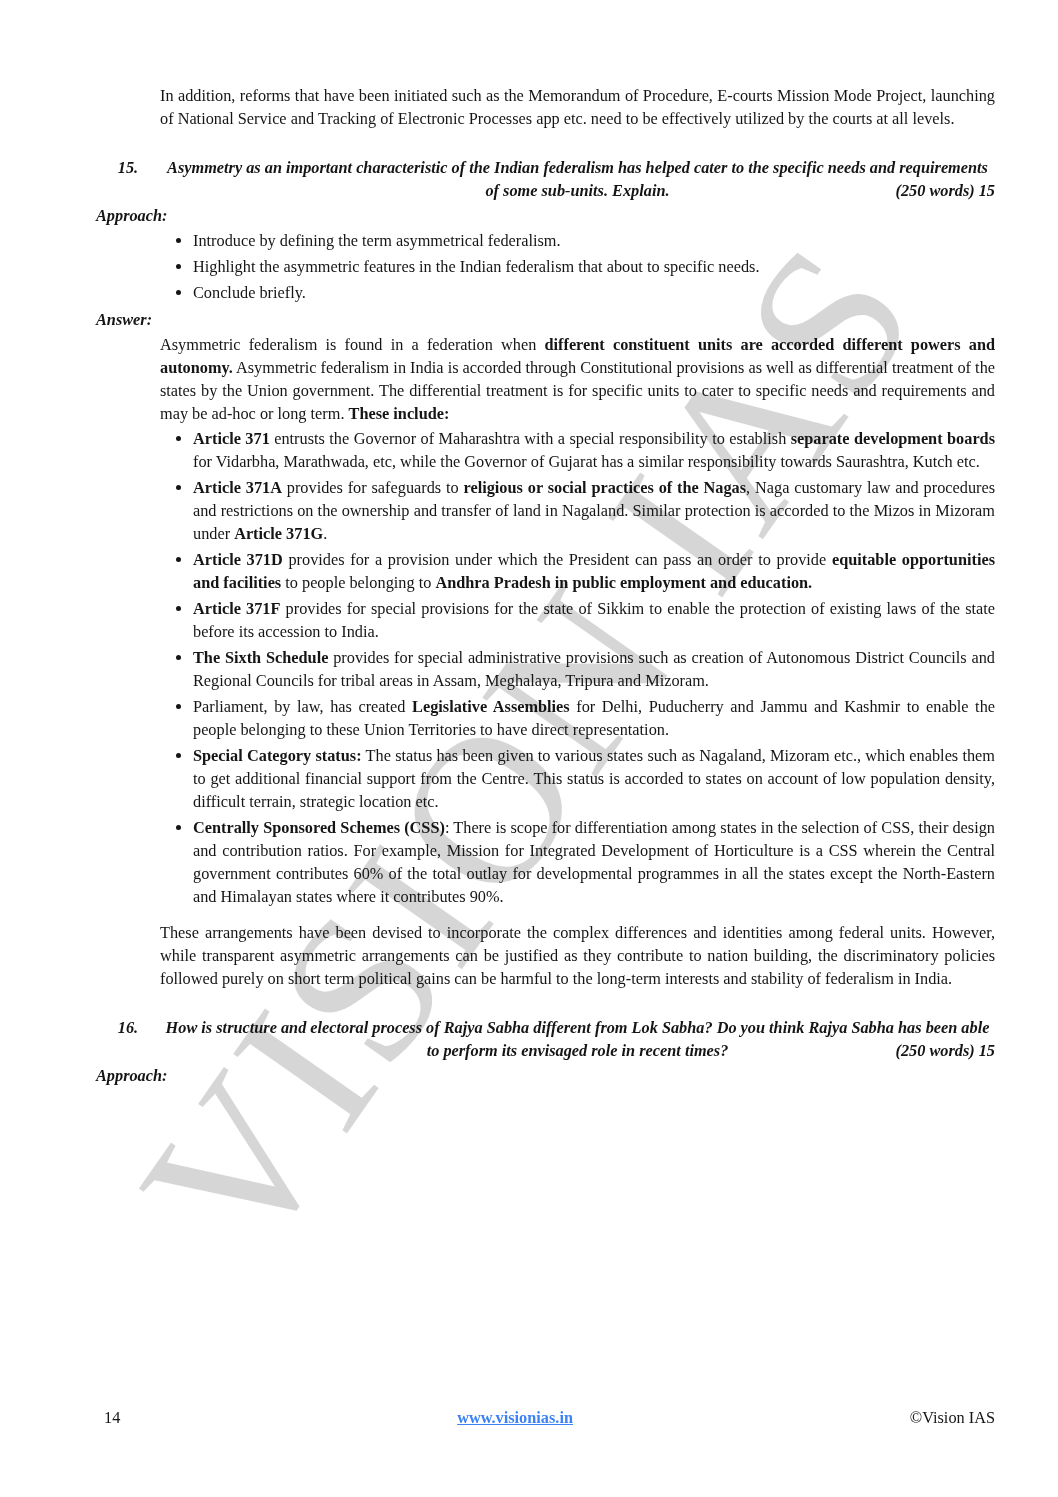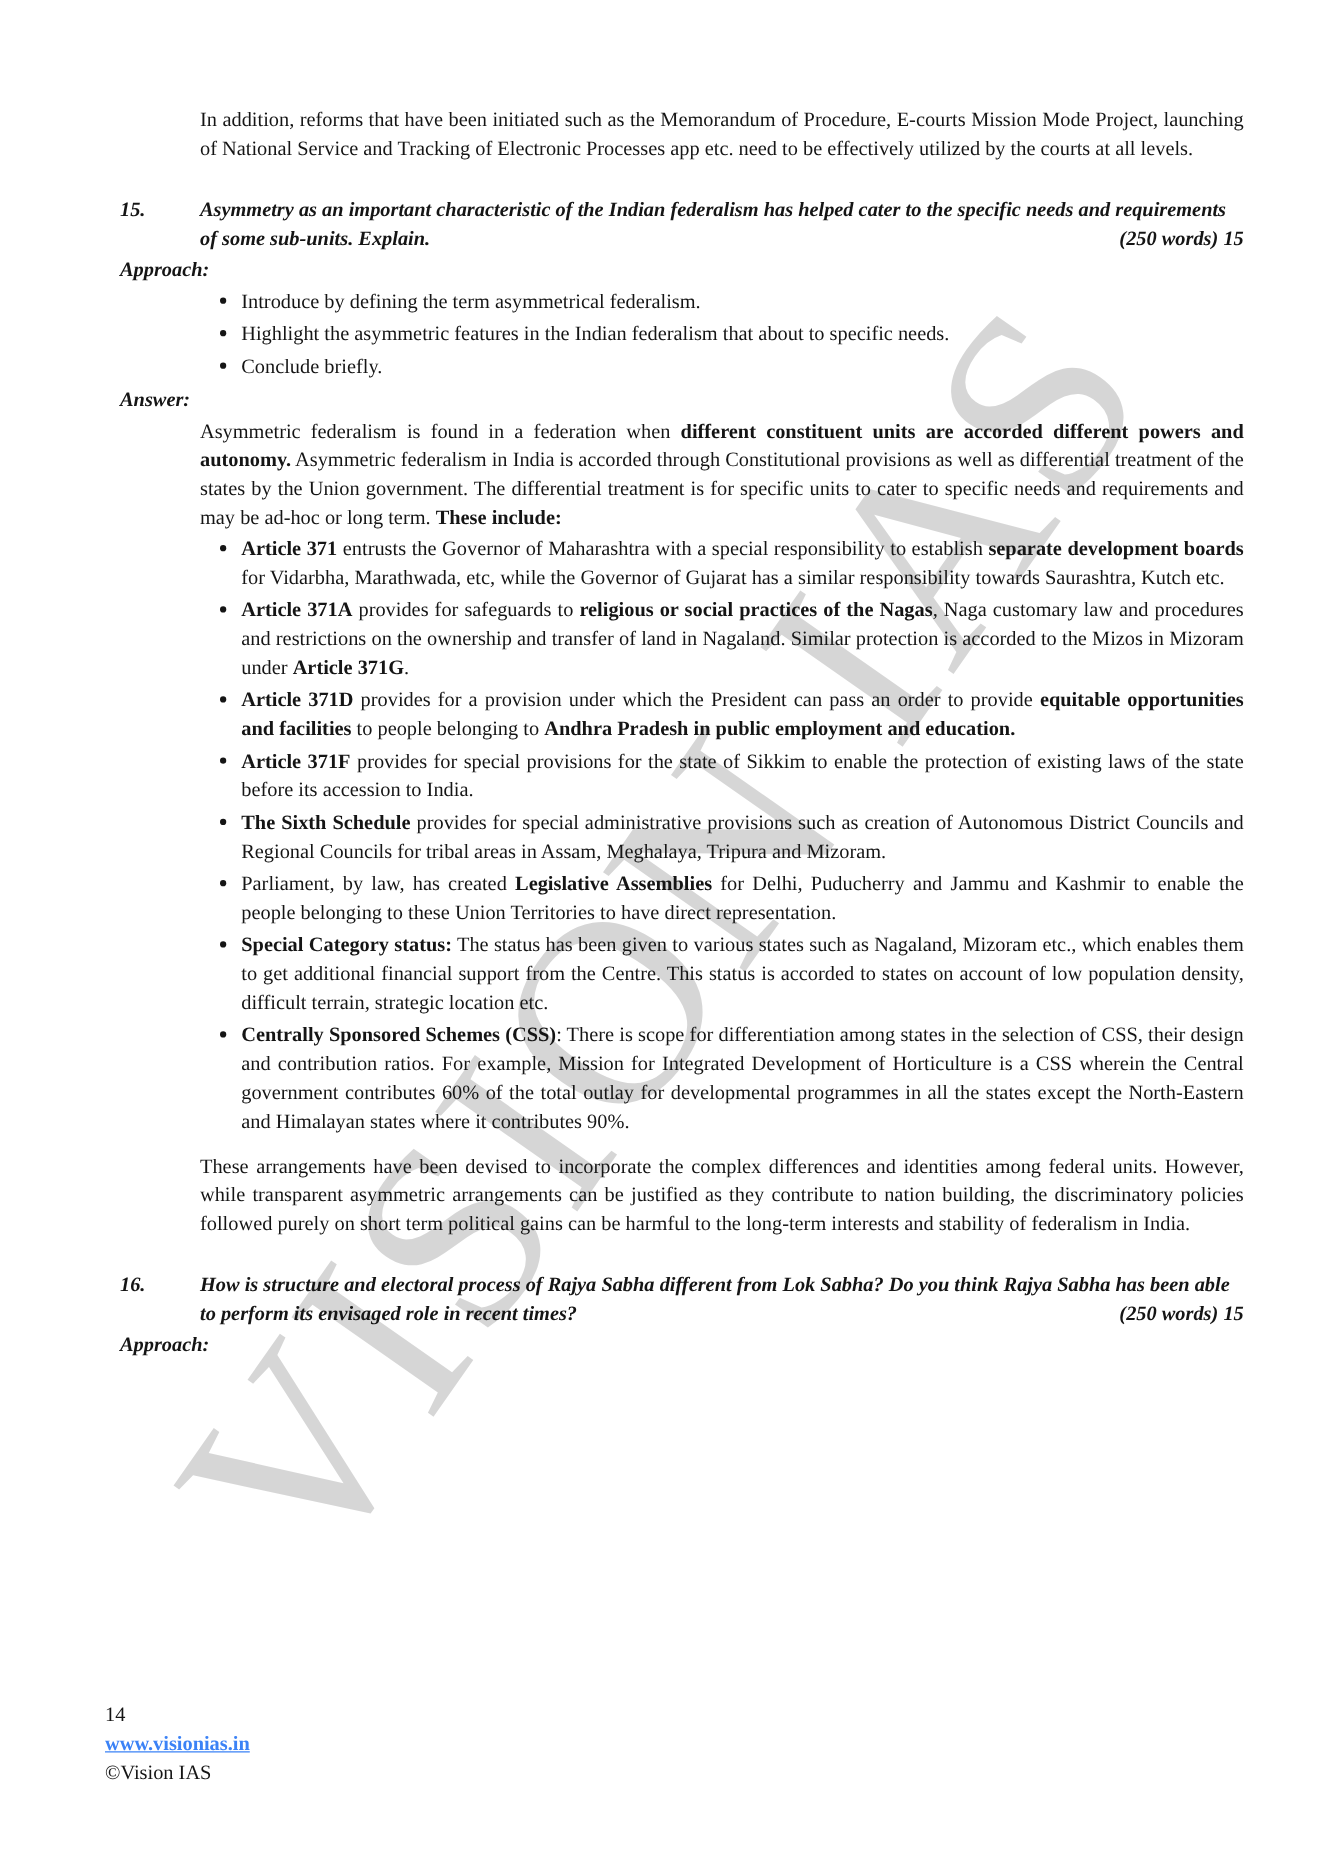--- a/index.html
+++ b/index.html
@@ -34,20 +34,21 @@
   }
   p, li { text-align:justify; }
   .indent { margin-left:64px; }
   .p-intro { margin-bottom:2px; }
   .question {
     display:flex;
     font-weight:bold;
     font-style:italic;
     margin-top:26px;
     margin-bottom:2px;
+    text-align:center;
   }
   .q-num { width:64px; flex-shrink:0; }
   .q-text { flex:1; position:relative; }
   .q-marks { position:absolute; right:0; bottom:0; white-space:nowrap; }
   .label {
     font-weight:bold;
     font-style:italic;
     margin-top:1px;
   }
   ul.bullets {
@@ -59,28 +60,27 @@
   .answer-intro { margin-top:2px; }
   .subheading {
     font-weight:bold;
     margin-left:64px;
     margin-top:14px;
     margin-bottom:12px;
   }
   .closing { margin-top:13px; }
   .footer {
     position:absolute;
-    left:84px; right:63px;
+    left:104px; right:63px;
     bottom:68px;
     display:flex;
     justify-content:space-between;
     align-items:baseline;
     z-index:1;
     font-size:16.3px;
-    flex-direction:column;
   }
   .footer a {
     color:#3b82f6;
     text-decoration:underline;
     font-weight:bold;
     cursor:pointer;
   }
   b { font-weight:bold; }
 </style>
 </head>

